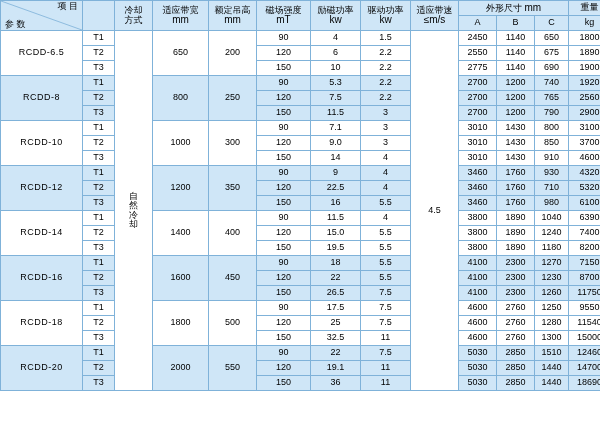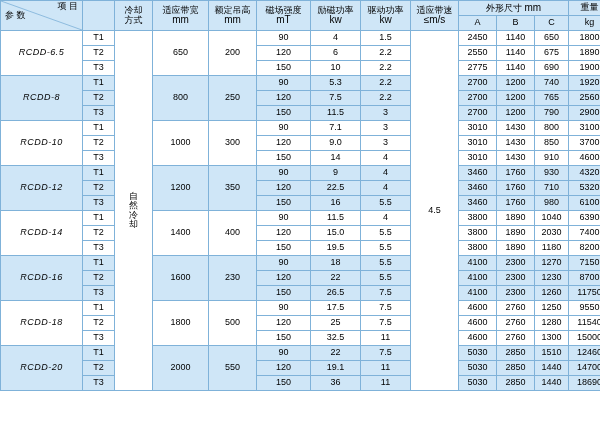--- a/index.html
+++ b/index.html
@@ -23,35 +23,35 @@
     padding:0;
     height:14px;
     font-weight:normal;
     font-size:9px;
     line-height:1.05;
     color:#000;
   }
   .hdr{background:#cfe6f7;}
   .band-a{background:#ffffff;}
   .band-b{background:#cfe6f7;}
-  .model{font-size:10px;letter-spacing:0.5px;font-style:italic;}
+  .model{font-size:10px;letter-spacing:0.5px;}
   .cool-cell{font-size:11px;}
   .diag{
     position:relative;
     padding:0;
     height:30px;
   }
   .diag .d-line{
     position:absolute;left:0;top:0;width:100%;height:100%;
   }
   .diag .item-lbl{
     position:absolute;right:4px;top:1px;font-size:9px;
   }
   .diag .param-lbl{
-    position:absolute;left:4px;bottom:10px;font-size:9px;
+    position:absolute;left:4px;bottom:1px;font-size:9px;
   }
   .unit{font-size:10px;}
   .t-lbl{font-size:9px;}
 </style>
 </head>
 <body>
 
 <table class="spec">
   <colgroup>
     <col style="width:82px">
@@ -283,39 +283,39 @@
       <td class="band-a">1040</td>
       <td class="band-a">6390</td>
     </tr>
     <tr>
       <td class="band-a t-lbl">T2</td>
       <td class="band-a">120</td>
       <td class="band-a">15.0</td>
       <td class="band-a">5.5</td>
       <td class="band-a">3800</td>
       <td class="band-a">1890</td>
-      <td class="band-a">2030</td>
+      <td class="band-a">1240</td>
       <td class="band-a">7400</td>
     </tr>
     <tr>
       <td class="band-a t-lbl">T3</td>
       <td class="band-a">150</td>
       <td class="band-a">19.5</td>
       <td class="band-a">5.5</td>
       <td class="band-a">3800</td>
       <td class="band-a">1890</td>
       <td class="band-a">1180</td>
       <td class="band-a">8200</td>
     </tr>
 
     <tr>
       <td class="band-b model" rowspan="3">RCDD-16</td>
       <td class="band-b t-lbl">T1</td>
       <td class="band-b" rowspan="3">1600</td>
-      <td class="band-b" rowspan="3">230</td>
+      <td class="band-b" rowspan="3">450</td>
       <td class="band-b">90</td>
       <td class="band-b">18</td>
       <td class="band-b">5.5</td>
       <td class="band-b">4100</td>
       <td class="band-b">2300</td>
       <td class="band-b">1270</td>
       <td class="band-b">7150</td>
     </tr>
     <tr>
       <td class="band-b t-lbl">T2</td>

